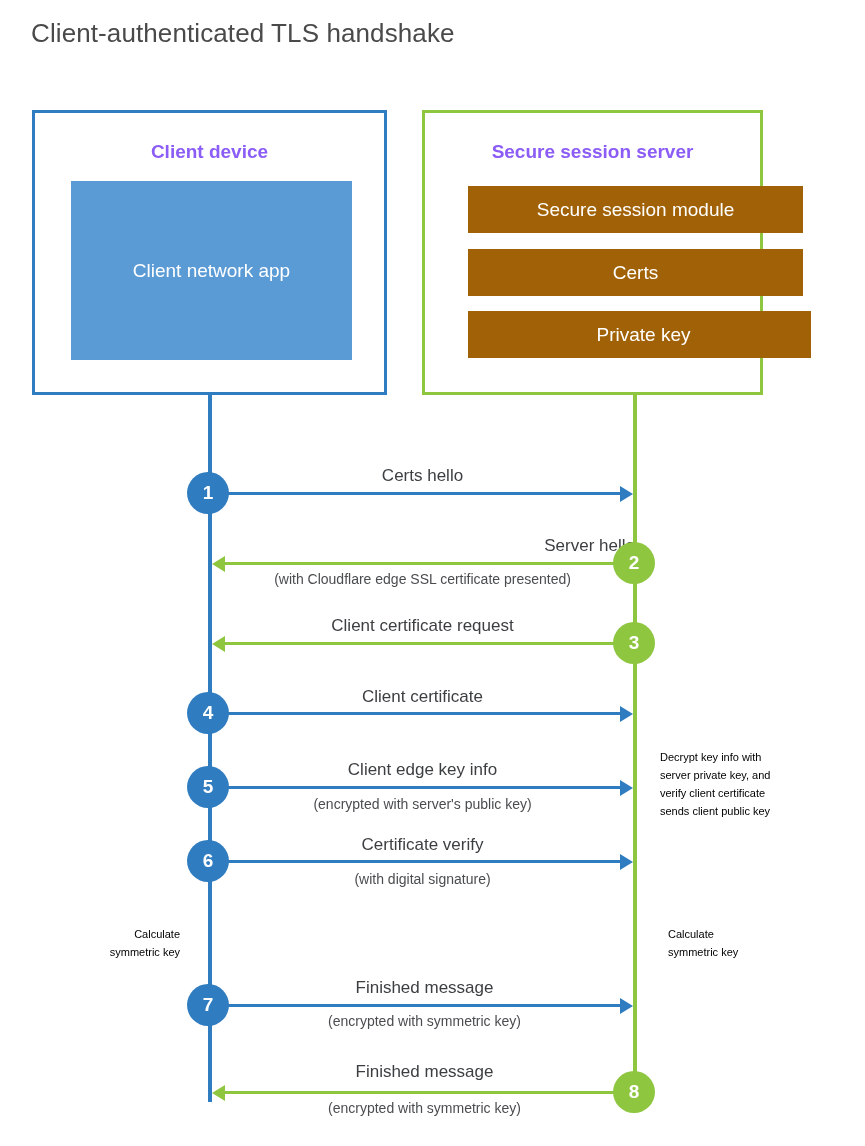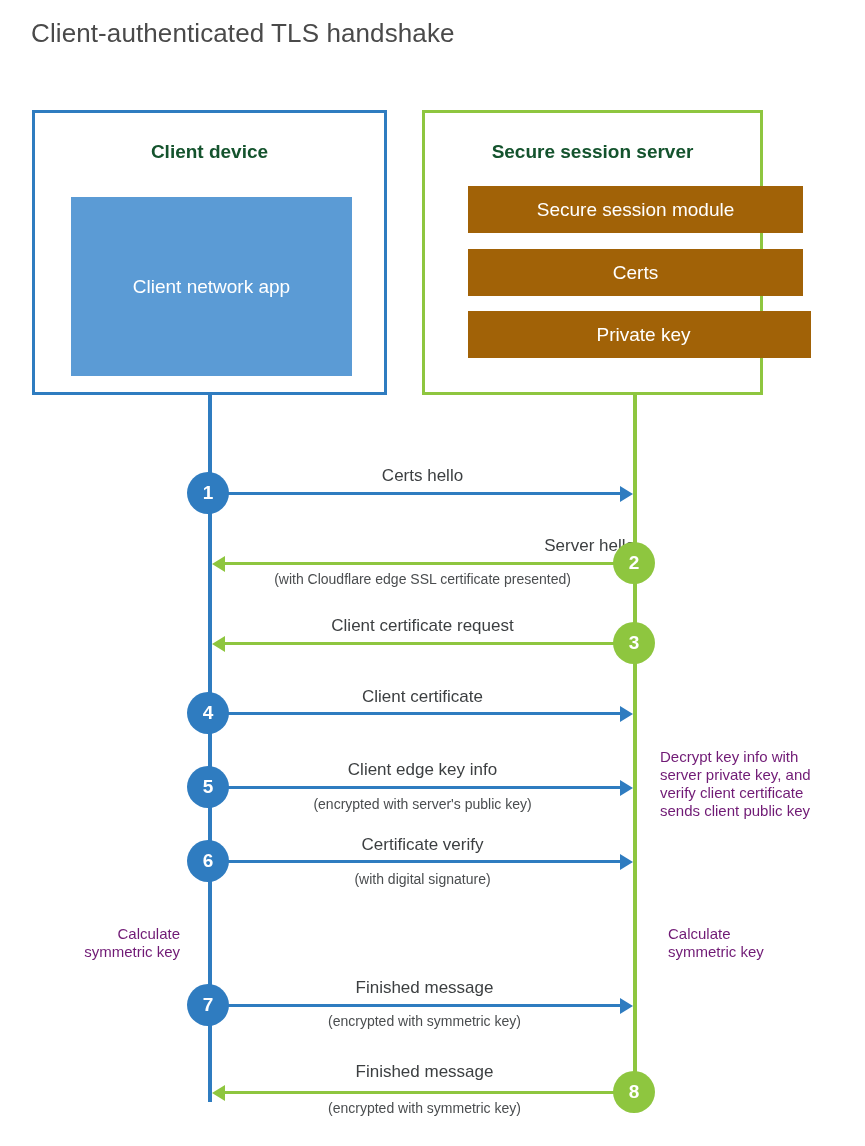--- a/index.html
+++ b/index.html
@@ -52,39 +52,38 @@
     border: 3px solid #8ec63f;
   }
   .actor-title {
     position: absolute;
     left: 0;
     right: 0;
     top: 28px;
     text-align: center;
     font-size: 19px;
     font-weight: bold;
-    color: #14532d;
+    color: #8b5cf6;
   }
 
   
   .client-app {
     position: absolute;
     left: 36px;
     top: 68px;
     width: 281px;
     height: 179px;
     background: #5b9bd5;
     color: #ffffff;
     font-size: 19px;
     line-height: 26px;
     display: flex;
     align-items: center;
     justify-content: center;
     text-align: center;
-    margin-top: 16px;
   }
   .client-app span { display: block; max-width: 200px; }
 
   
   .server-bar {
     position: absolute;
     left: 43px;
     width: 335px;
     height: 47px;
     background: #a16207;
@@ -161,23 +160,23 @@
   .msg-sublabel {
     position: absolute;
     text-align: center;
     font-size: 14px;
     color: #4a4d4f;
     white-space: nowrap;
   }
 
   .side-note {
     position: absolute;
-    font-size: 15px;
+    font-size: 11px;
     line-height: 18px;
-    color: #701a75;
+    color: #000000;
   }
   .side-note.right-align { text-align: right; }
   .side-note.left-align  { text-align: left; }
 </style>
 </head>
 <body>
 
 <div id="canvas">
 
   <div class="page-title">Client-authenticated TLS handshake</div>

